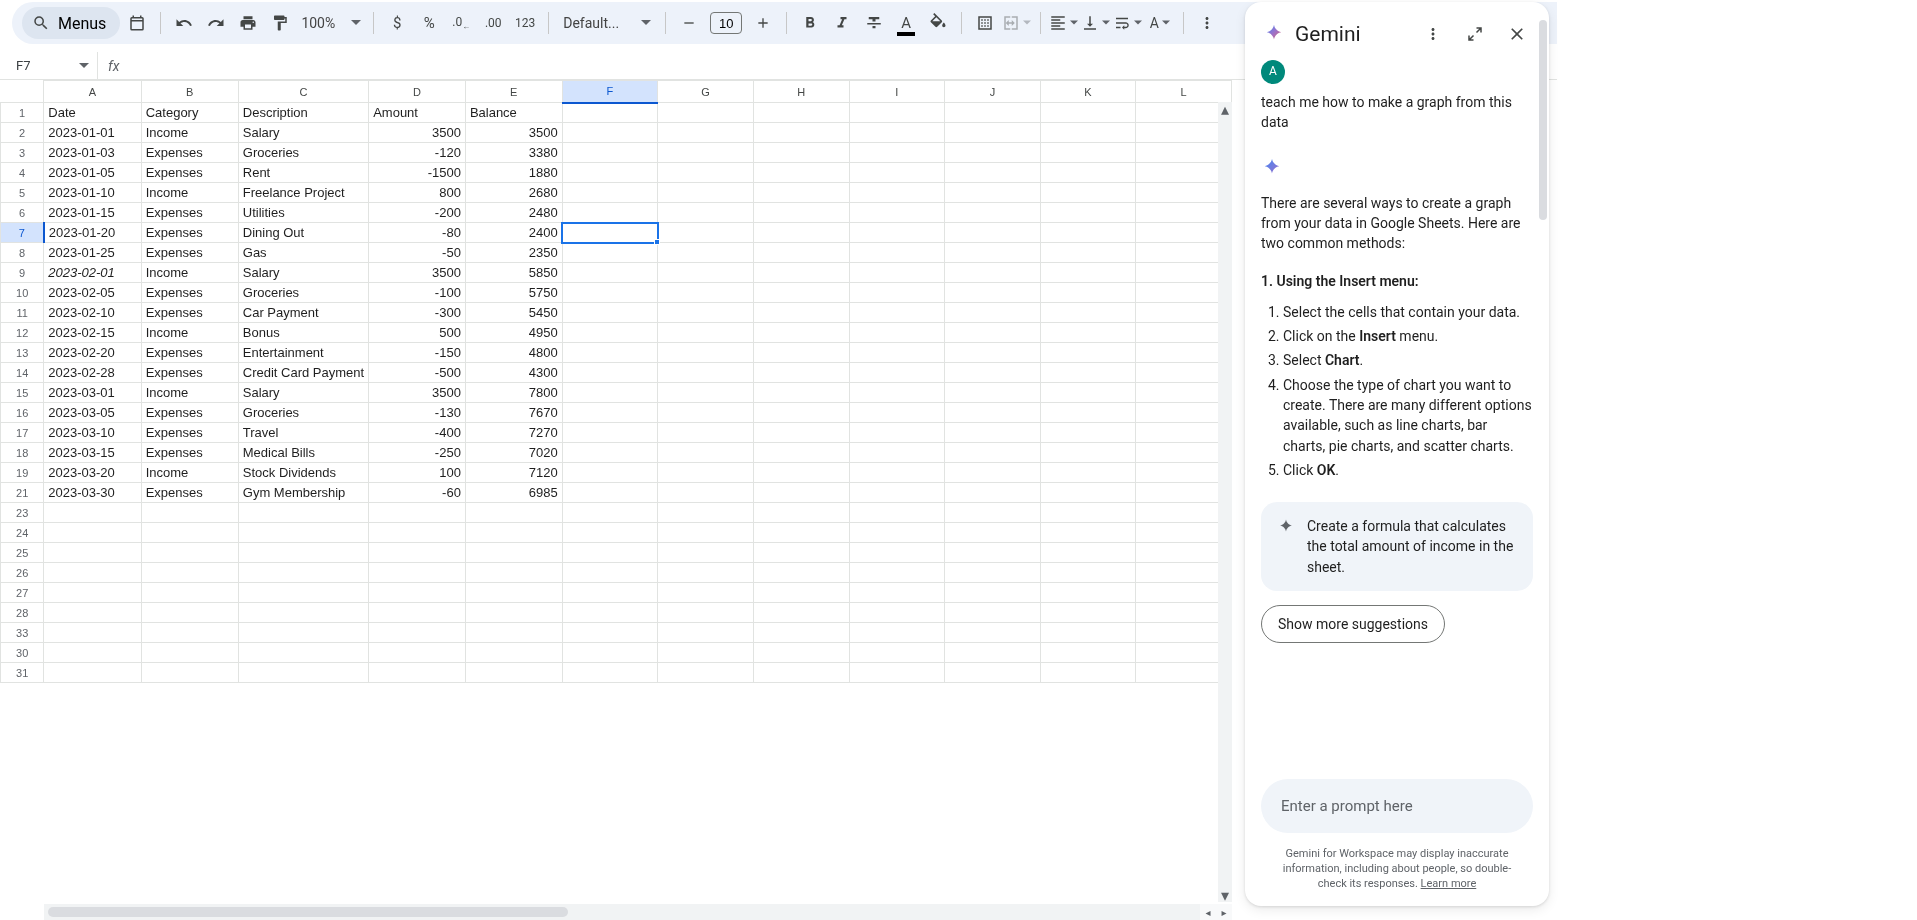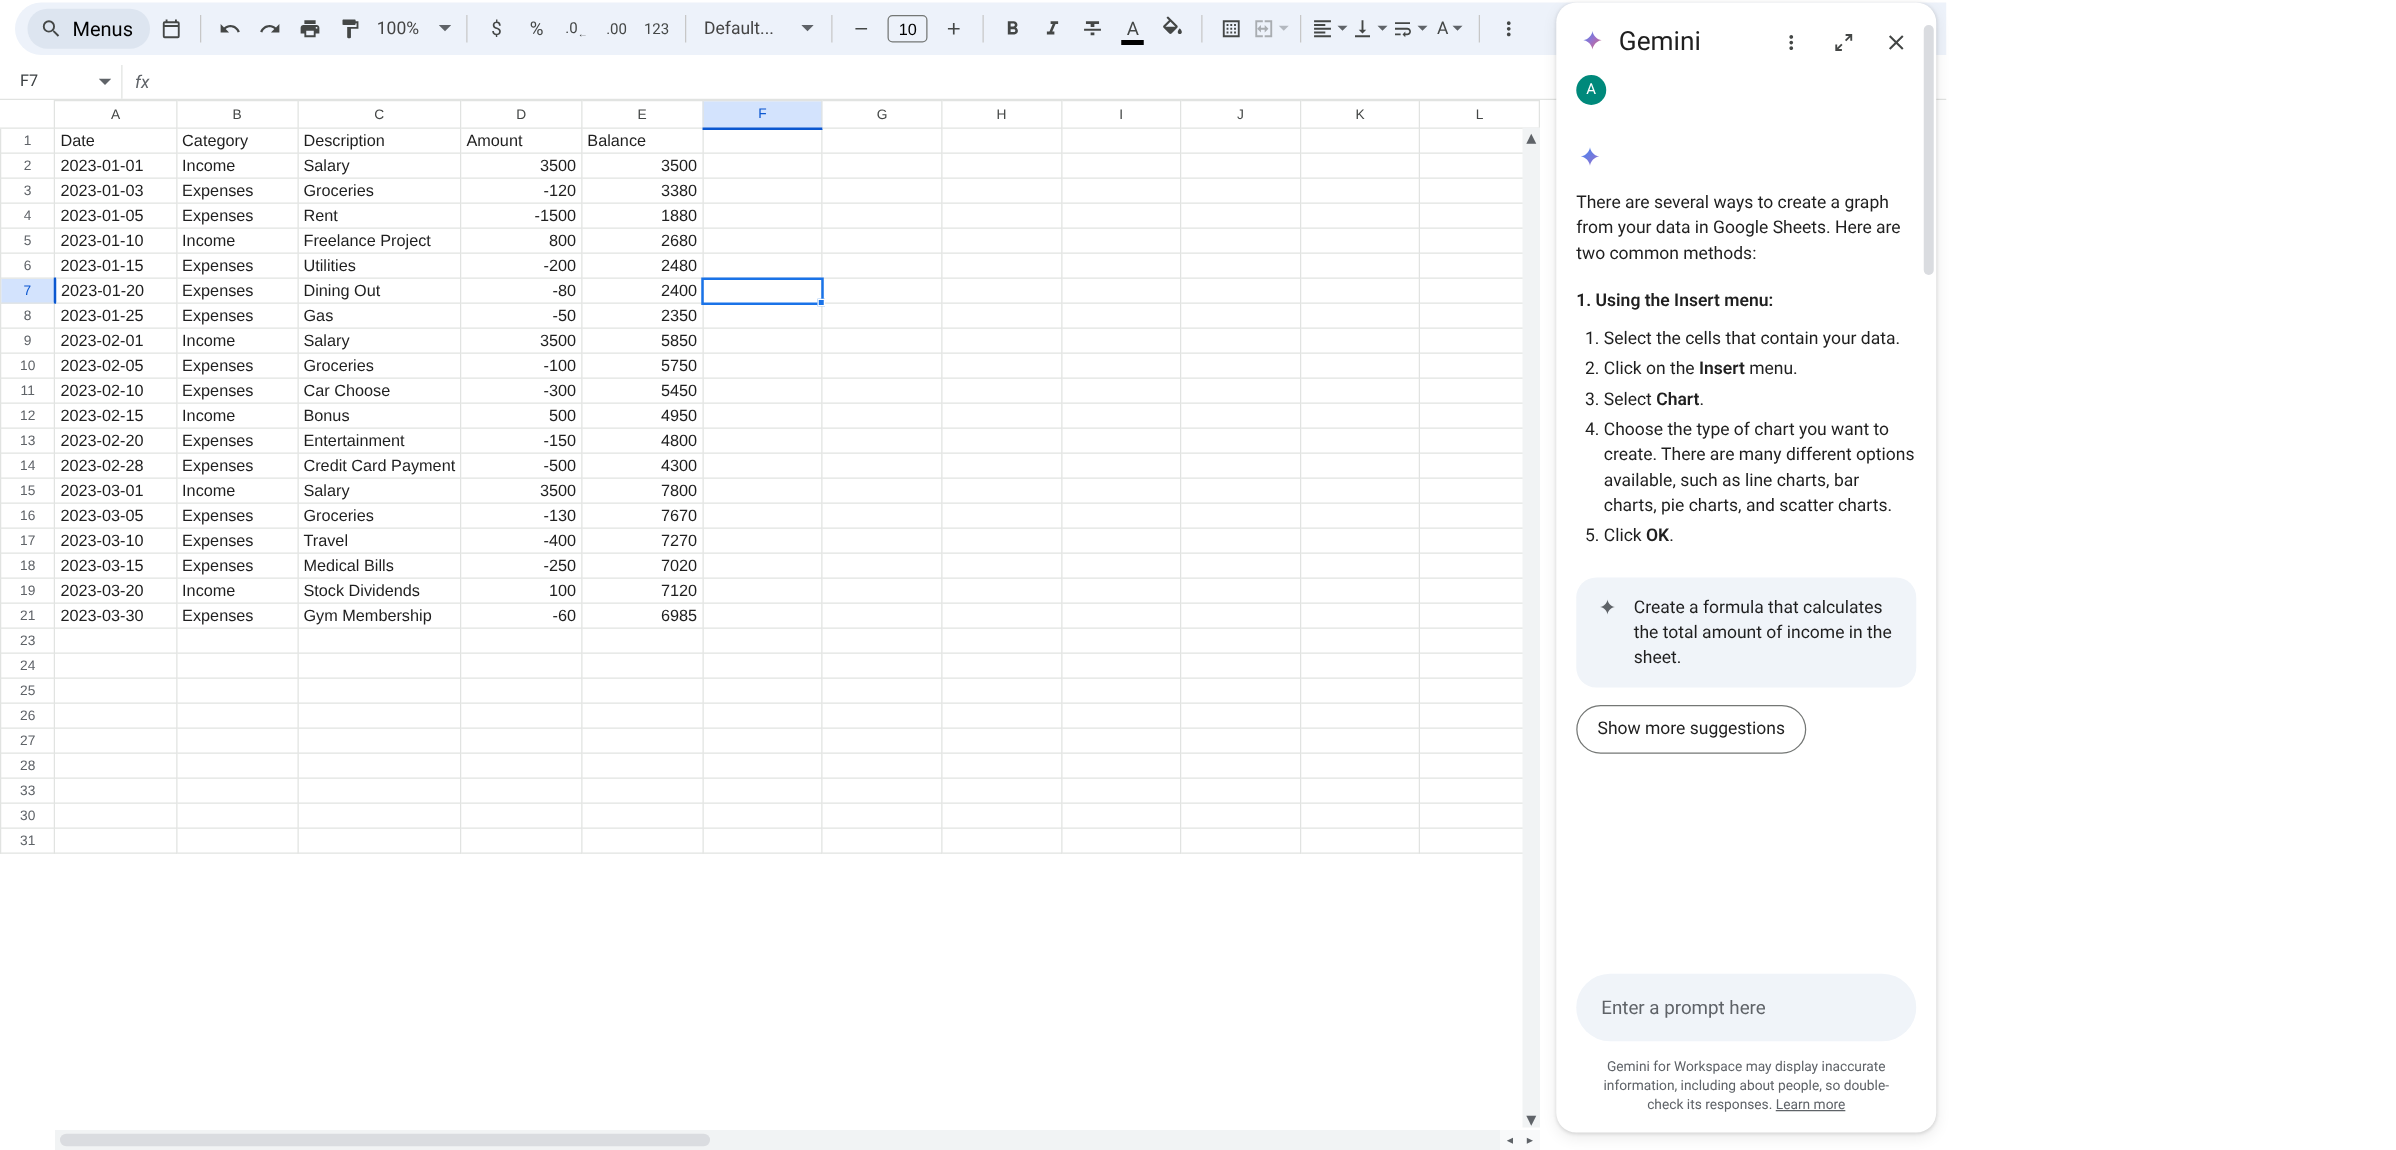--- a/index.html
+++ b/index.html
@@ -681,21 +681,21 @@
           <td style="width:98px;"></td>
           <td style="width:98px;"></td>
           <td style="width:98px;"></td>
           <td style="width:98px;"></td>
           <td style="width:98px;"></td>
           <td style="width:98px;"></td>
           <td style="width:98px;"></td>
         </tr>
         <tr>
           <th class="row-hdr">9</th>
-          <td style="width:98px;">2023-02-01</td>
+          <td style="width:98px;font-style:italic;">2023-02-01</td>
           <td style="width:98px;">Income</td>
           <td style="width:130px;">Salary</td>
           <td style="width:98px;text-align:right">3500</td>
           <td style="width:98px;text-align:right">5850</td>
           <td style="width:98px;"></td>
           <td style="width:98px;"></td>
           <td style="width:98px;"></td>
           <td style="width:98px;"></td>
           <td style="width:98px;"></td>
           <td style="width:98px;"></td>
@@ -713,21 +713,21 @@
           <td style="width:98px;"></td>
           <td style="width:98px;"></td>
           <td style="width:98px;"></td>
           <td style="width:98px;"></td>
           <td style="width:98px;"></td>
         </tr>
         <tr>
           <th class="row-hdr">11</th>
           <td style="width:98px;">2023-02-10</td>
           <td style="width:98px;">Expenses</td>
-          <td style="width:130px;">Car Choose</td>
+          <td style="width:130px;">Car Payment</td>
           <td style="width:98px;text-align:right">-300</td>
           <td style="width:98px;text-align:right">5450</td>
           <td style="width:98px;"></td>
           <td style="width:98px;"></td>
           <td style="width:98px;"></td>
           <td style="width:98px;"></td>
           <td style="width:98px;"></td>
           <td style="width:98px;"></td>
           <td style="width:98px;"></td>
         </tr>
@@ -1044,20 +1044,21 @@
       </div>
     <div class="gemini-hdr-btn">
         <svg width="20" height="20" viewBox="0 0 24 24">
           <path fill="#444746" d="M19 6.41L17.59 5 12 10.59 6.41 5 5 6.41 10.59 12 5 17.59 6.41 19 12 13.41 17.59 19 19 17.59 13.41 12z"></path>
         </svg>
       </div>
   </div>
   <div class="gemini-body">
     <div class="user-msg">
       <div class="user-avatar">A</div>
+      <div>teach me how to make a graph from this data</div>
     </div>
     <div class="bot-spark-row">
       <svg width="22" height="22" viewBox="0 0 24 24">
           <defs>
             <linearGradient id="g2" x1="0" y1="0" x2="1" y2="1">
               <stop offset="0%" stop-color="#4285f4"></stop>
               <stop offset="100%" stop-color="#9b72cb"></stop>
             </linearGradient>
           </defs>
           <path fill="url(#g2)" d="M12 2c.5 4 4 7.5 8 8-4 .5-7.5 4-8 8-.5-4-4-7.5-8-8 4-.5 7.5-4 8-8z"></path>

